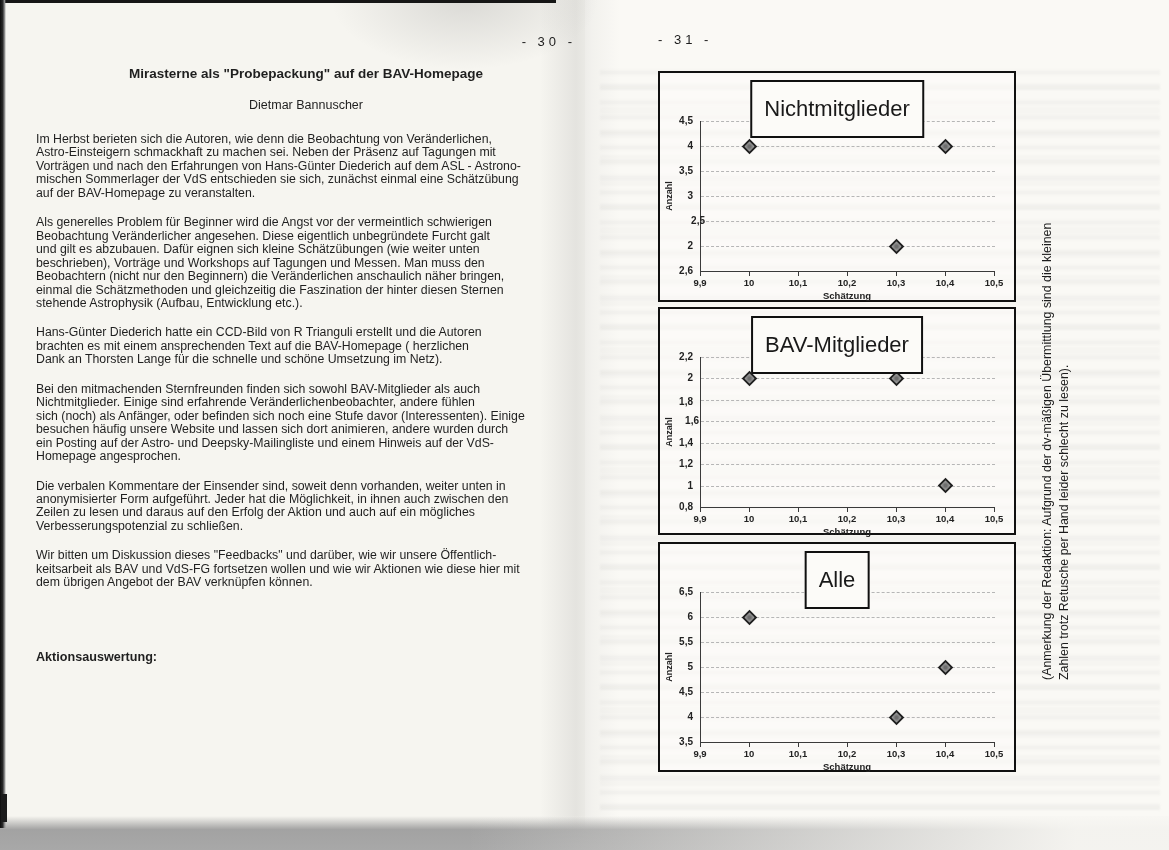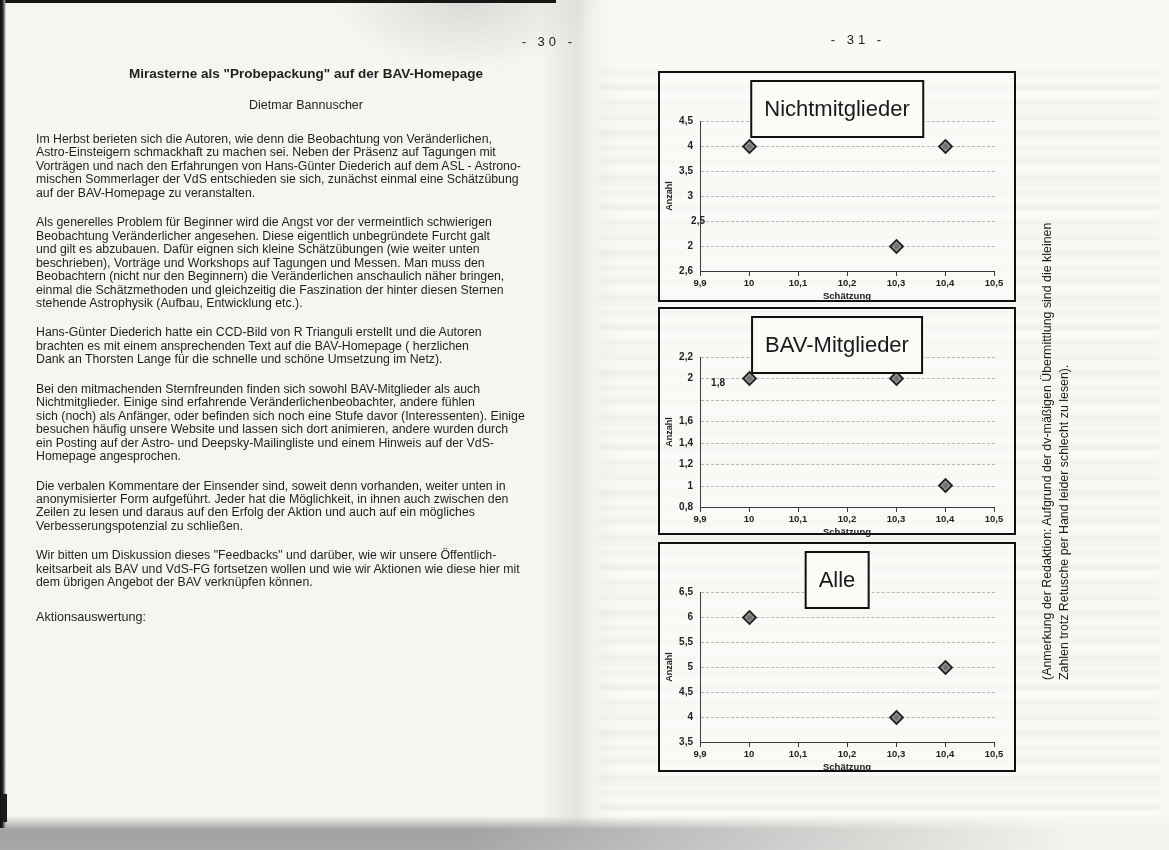--- a/index.html
+++ b/index.html
@@ -21,27 +21,27 @@
         background:linear-gradient(to bottom,rgba(158,158,158,0) 0%,rgba(158,158,158,0.95) 40%,rgba(168,168,168,1) 100%);}
   .scan-bottom-fade{position:absolute;left:0;top:816px;width:1169px;height:34px;z-index:4;
         background:linear-gradient(to right,rgba(248,247,243,0) 40%,rgba(248,247,243,0.55) 70%,rgba(248,247,243,0.95) 92%);}
   .bleed-texture{position:absolute;left:600px;top:70px;width:560px;height:740px;z-index:0;opacity:0.5;filter:blur(1px);
         background:repeating-linear-gradient(0deg,rgba(120,120,120,0.10) 0 5px,rgba(120,120,120,0) 5px 15px),
                    repeating-linear-gradient(0deg,rgba(130,130,130,0.06) 0 7px,rgba(130,130,130,0) 7px 24px);}
 
   
   .pageno{position:absolute;font-size:13px;letter-spacing:4px;color:#1c1c1c;z-index:2;}
   .pageno-30{left:36px;top:34px;width:540px;text-align:right;}
-  .pageno-31{left:658px;top:32px;width:400px;text-align:center;}
+  .pageno-31{left:658px;top:32px;width:400px;text-align:left;}
   .article-title{position:absolute;left:36px;top:66px;width:540px;text-align:center;
         font-size:13.5px;font-weight:bold;z-index:2;}
   .article-author{position:absolute;left:36px;top:98px;width:540px;text-align:center;font-size:12.5px;z-index:2;}
   .body-copy{position:absolute;left:36px;top:133px;width:560px;z-index:2;}
   .body-copy p{margin:0 0 16px 0;font-size:12.3px;line-height:13.45px;white-space:pre;}
-  .section-heading{margin-top:20px;font-size:12.6px;font-weight:normal;}
+  .section-heading{margin-top:60px;font-size:12.6px;font-weight:bold;}
   .stats-line{margin-top:24px;font-size:12.3px;}
   .stats-line .v1{margin-left:6px;}
   .stats-line .l2{margin-left:22px;}
   .stats-line .v2{margin-left:18px;}
 
   
   .chart{position:absolute;left:658px;width:358px;border:2px solid #101010;
          background:rgba(253,252,249,0.55);box-sizing:border-box;z-index:2;}
   .chart-0{top:71px;height:231px;}
   .chart-1{top:307px;height:228px;}
@@ -160,22 +160,22 @@
         <div class="grid" style="top: 85.7143px;"></div>
         <div class="grid" style="top: 64.2857px;"></div>
         <div class="grid" style="top: 42.8571px;"></div>
         <div class="grid" style="top: 21.4286px;"></div>
         <div class="grid" style="top: 0px;"></div>
       </div>
       <div class="ytick" style="top: 192px;">0,8</div>
       <div class="ytick" style="top: 170.571px;">1</div>
       <div class="ytick" style="top: 149.143px;">1,2</div>
       <div class="ytick" style="top: 127.714px; text-align: right;">1,4</div>
-      <div class="ytick" style="top: 106.286px;">1,6</div>
-      <div class="ytick" style="top: 68px; padding-left: 32px;">1,8</div>
+      <div class="ytick" style="top: 106.286px; margin-left: 6px;">1,6</div>
+      <div class="ytick" style="top: 87px;">1,8</div>
       <div class="ytick" style="top: 63.4286px;">2</div>
       <div class="ytick" style="top: 42px;">2,2</div>
       <div class="xtickmark" style="left: 40px; top: 199px;"></div>
       <div class="xtick" style="left: 40px; top: 204px;">9,9</div>
       <div class="xtickmark" style="left: 89px; top: 199px;"></div>
       <div class="xtick" style="left: 89px; top: 204px;">10</div>
       <div class="xtickmark" style="left: 138px; top: 199px;"></div>
       <div class="xtick" style="left: 138px; top: 204px;">10,1</div>
       <div class="xtickmark" style="left: 187px; top: 199px;"></div>
       <div class="xtick" style="left: 187px; top: 204px;">10,2</div>

